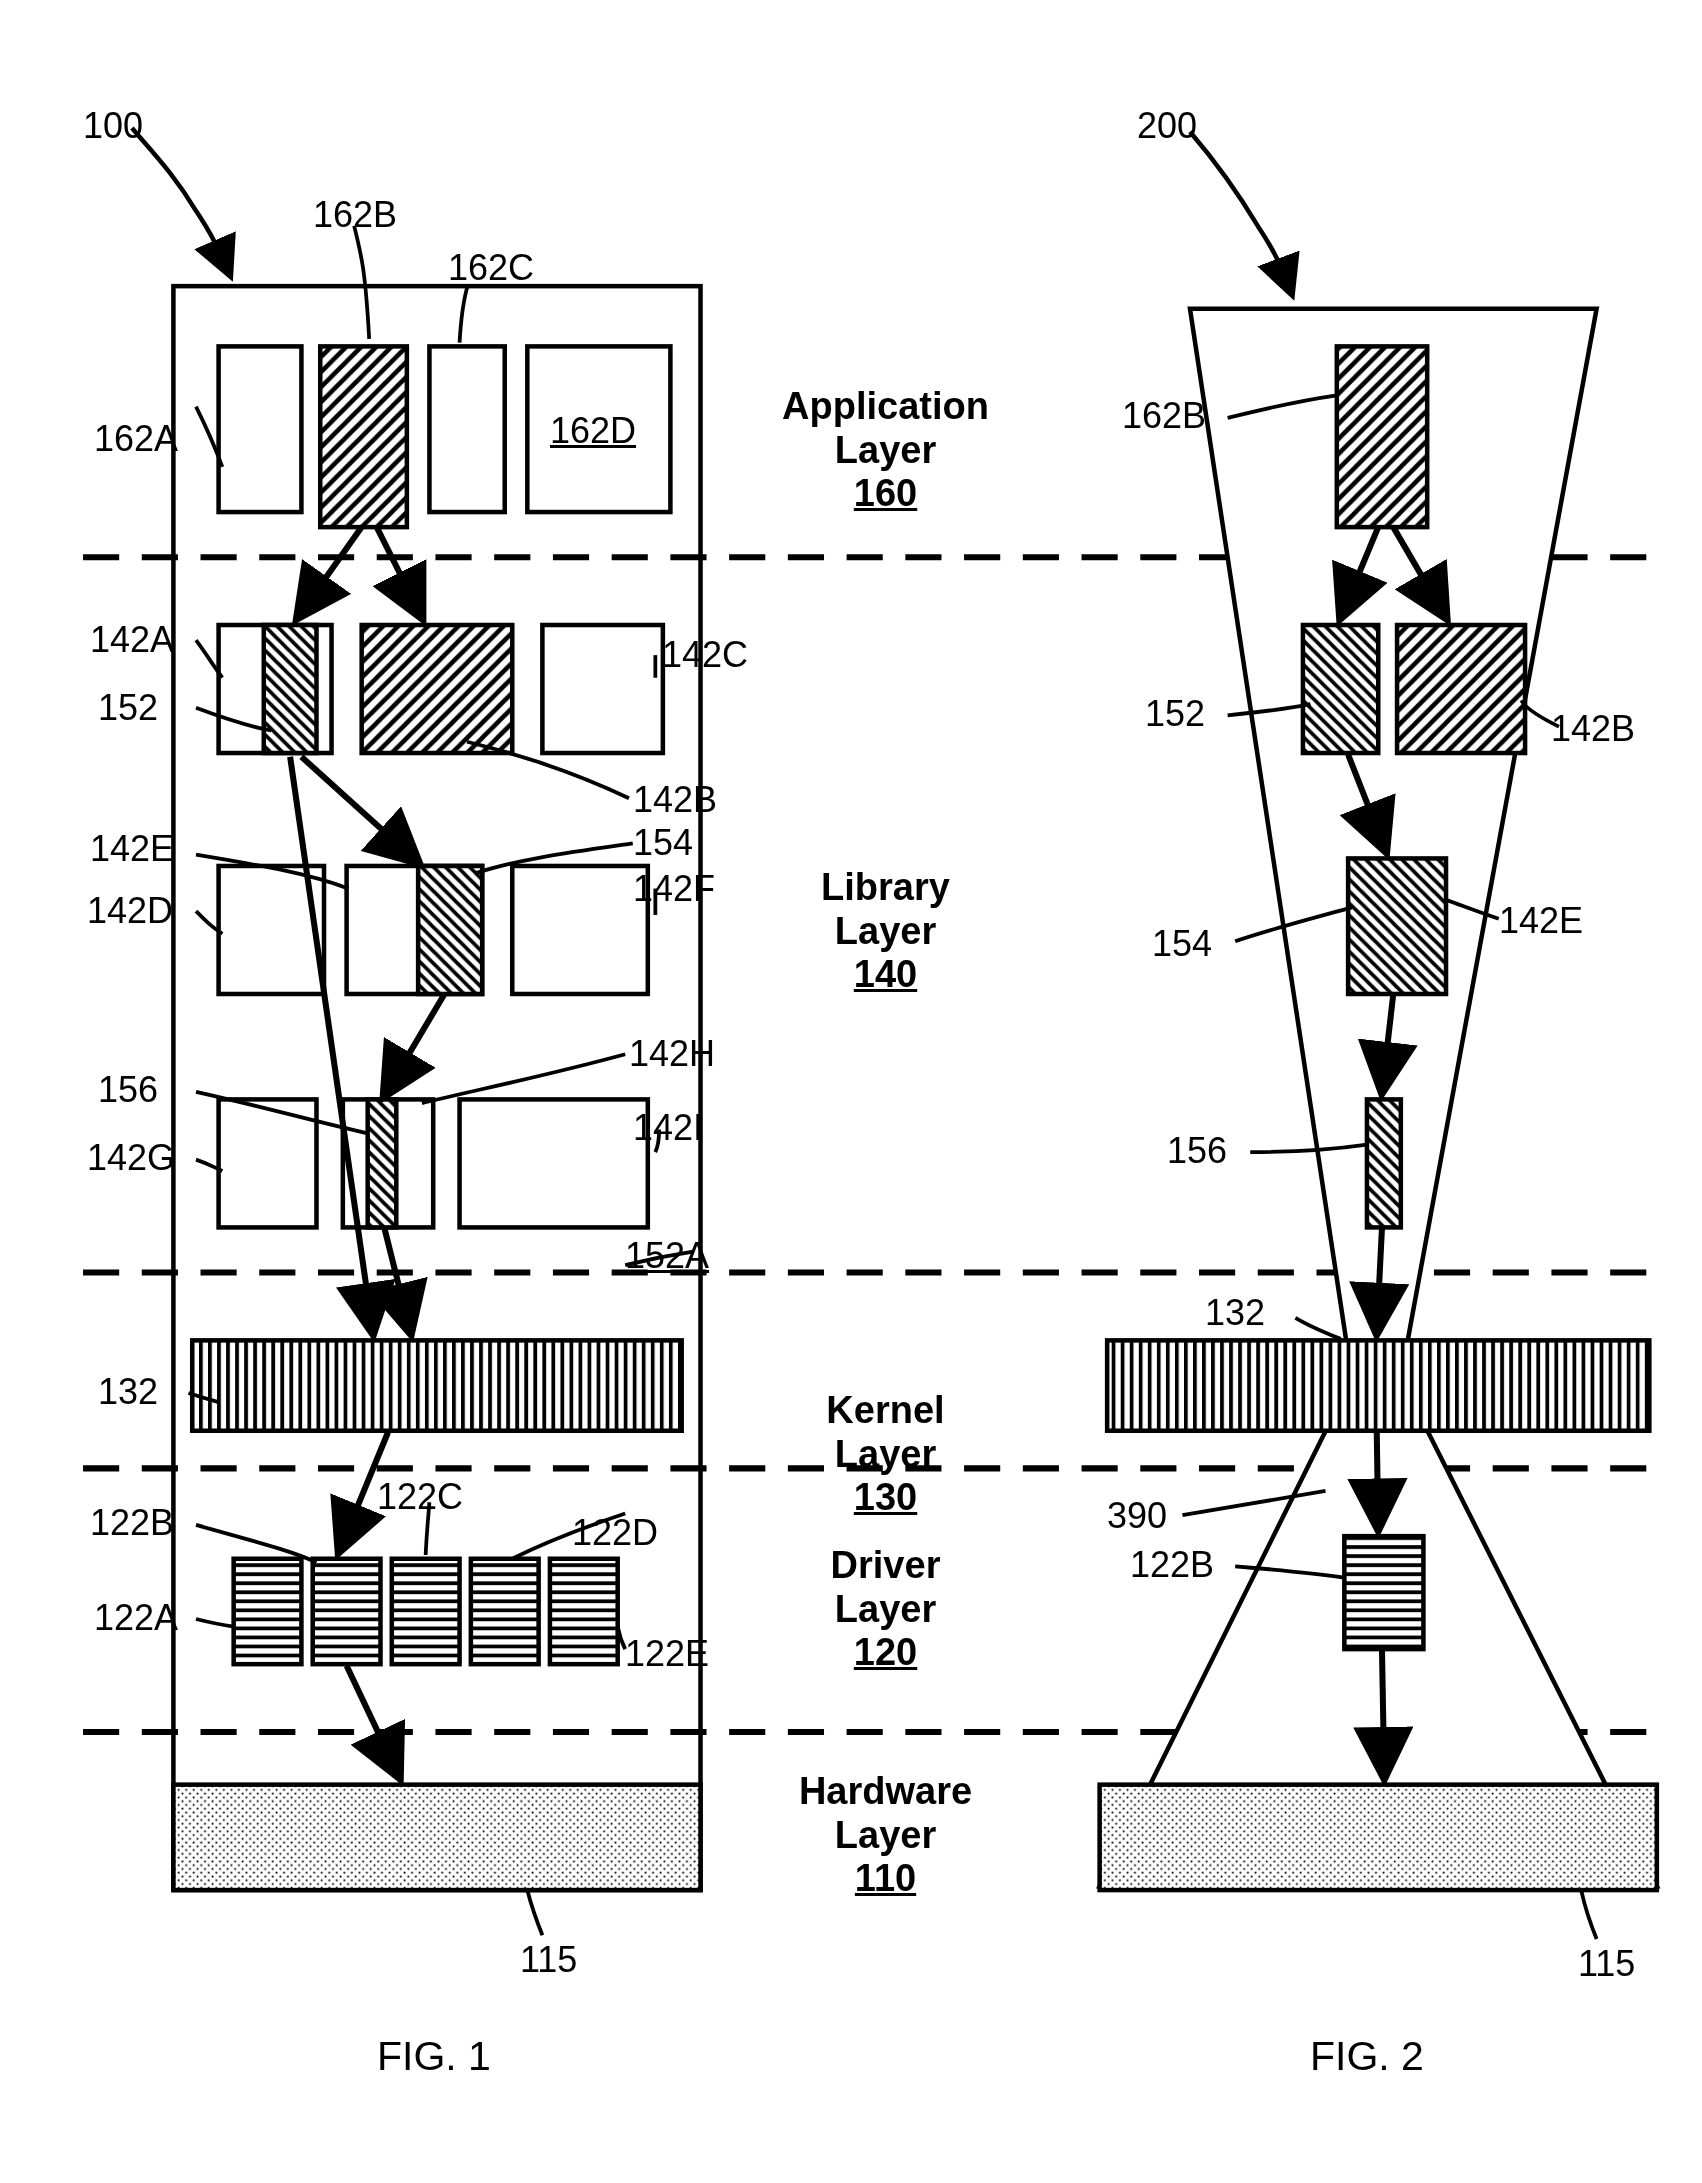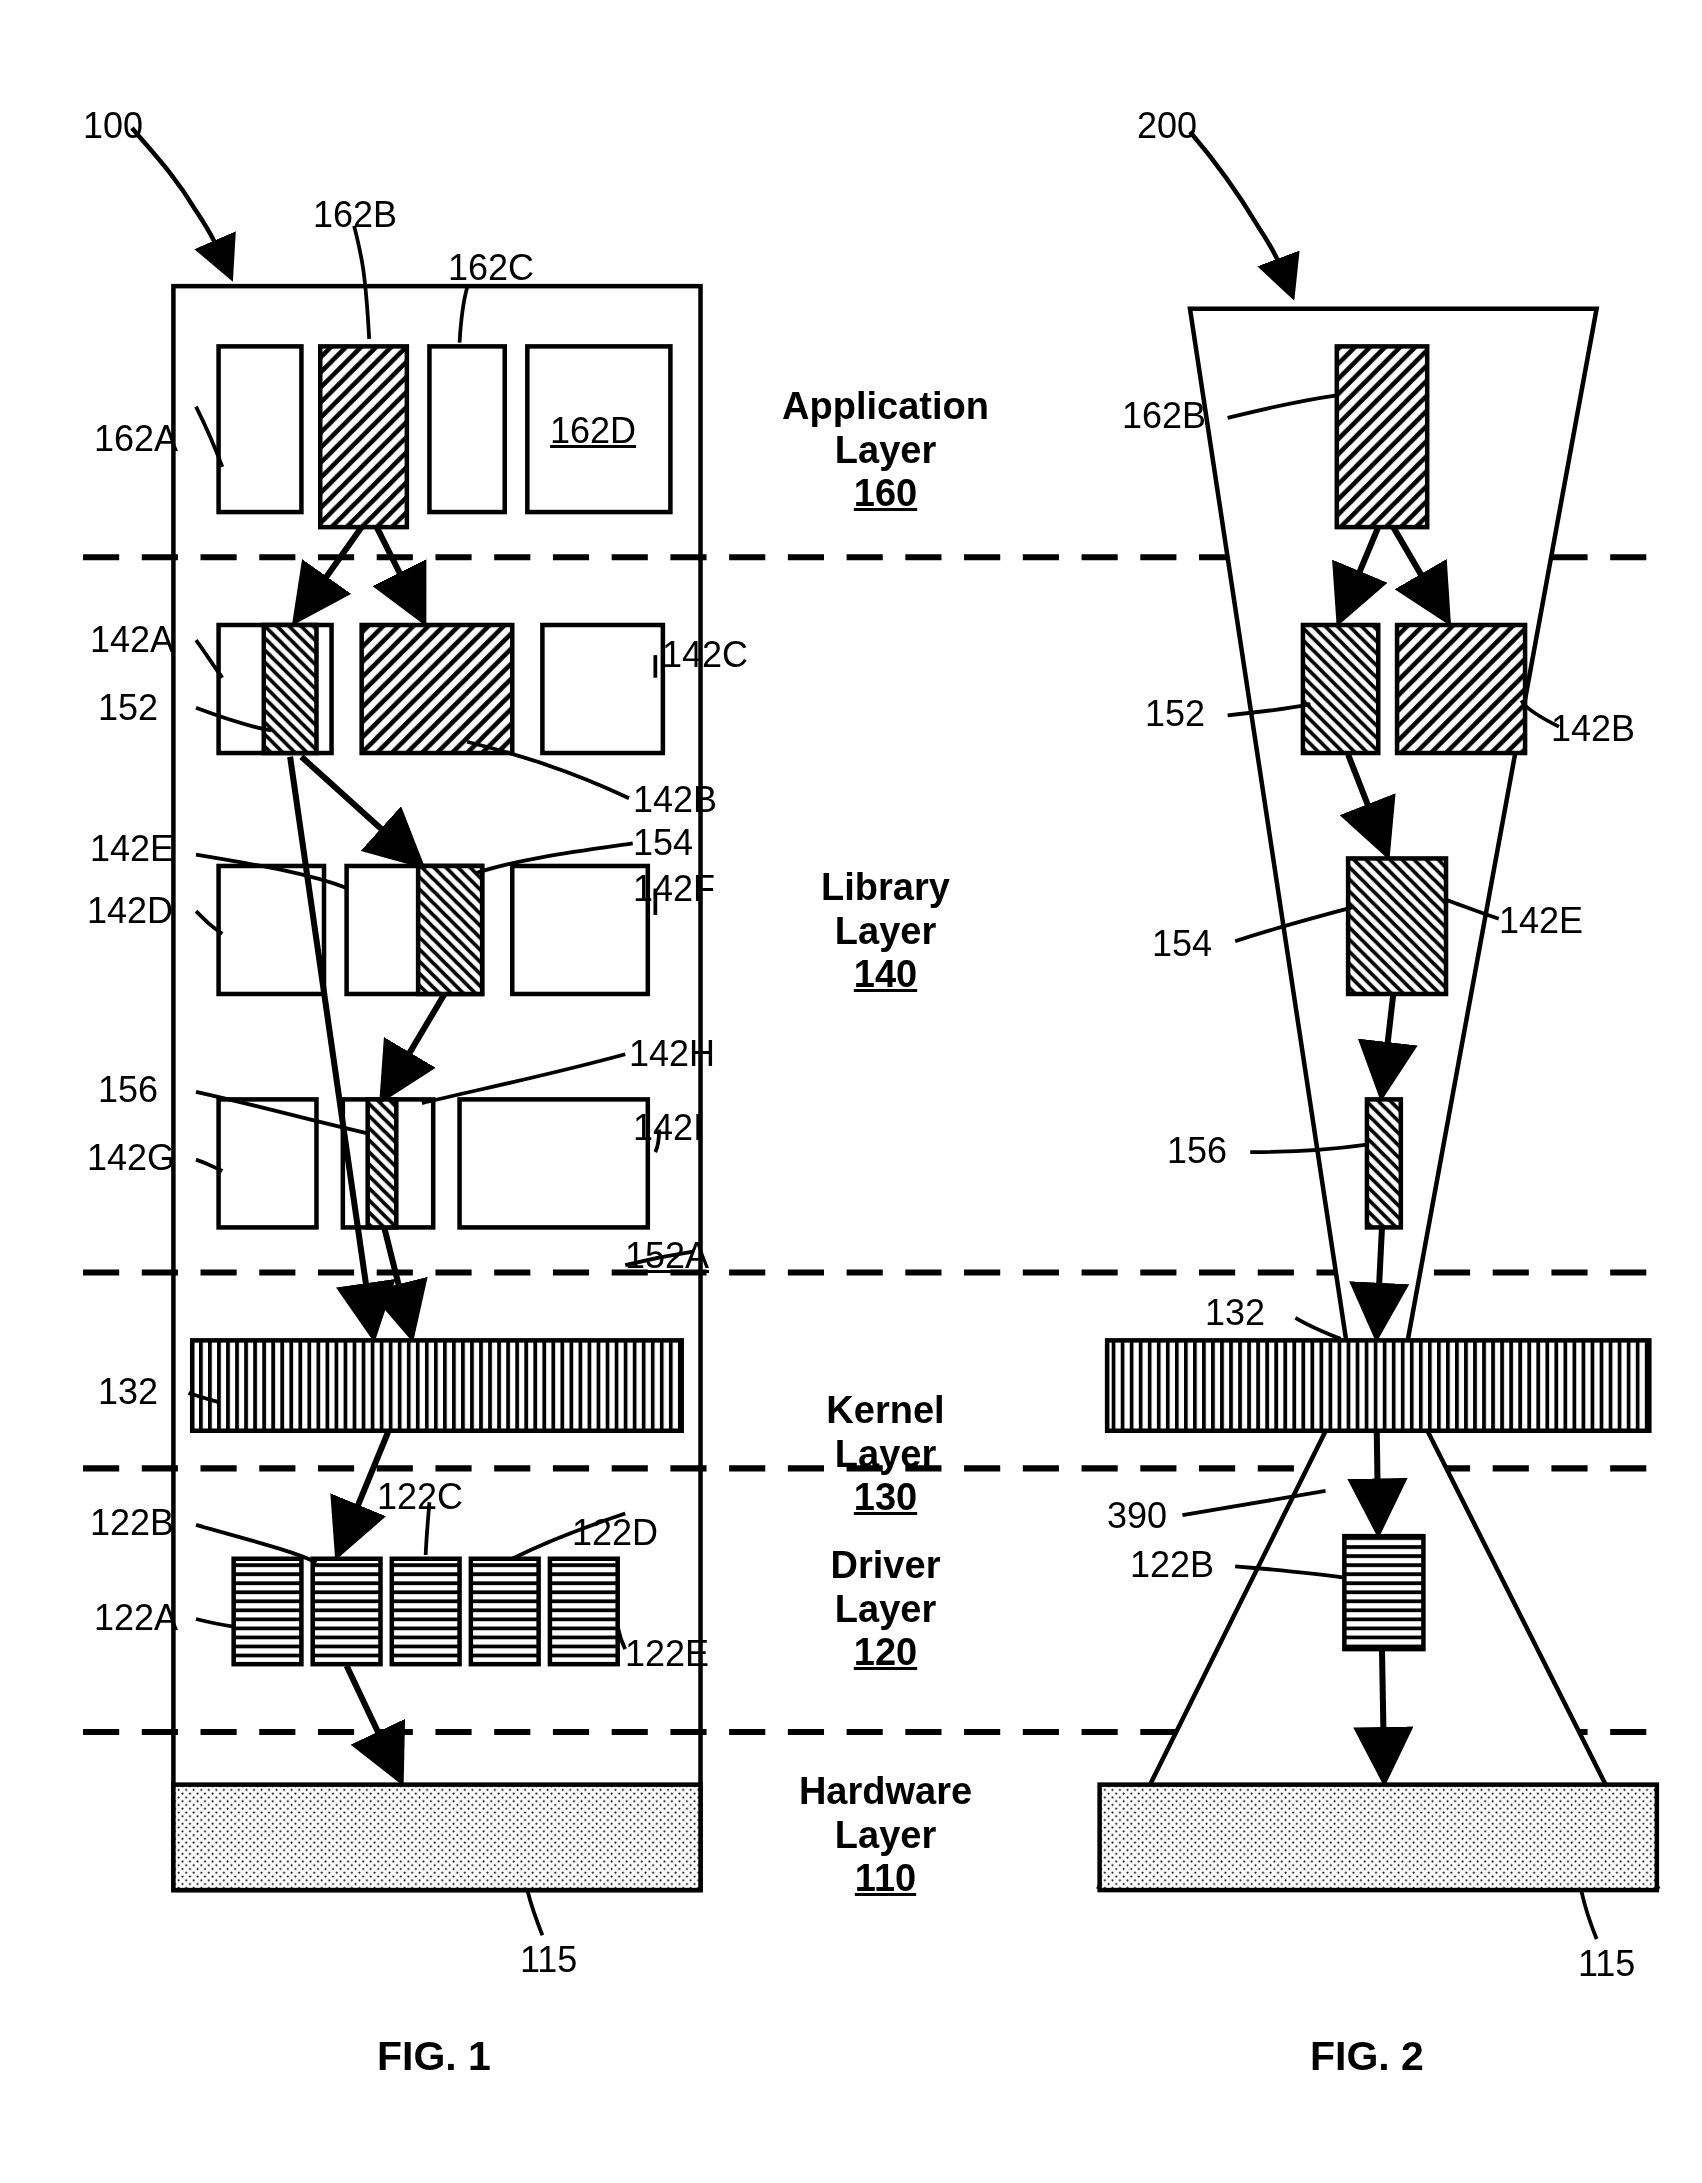--- a/index.html
+++ b/index.html
@@ -12,21 +12,21 @@
     position: relative;
     width: 1703px;
     height: 2183px;
     background: #fff;
   }
   .abs { position: absolute; }
   .bold { font-weight: 400; }
   .ulabel { text-decoration: underline; }
   .layer-title { font-size: 38px; font-weight: 700; text-align: center; line-height: 1.15; }
   .ref { font-size: 36px; }
-  .fig { font-size: 41px; font-weight: 700; }
+  .fig { font-size: 41px; font-weight: 400; }
   svg { position: absolute; top: 0; left: 0; }
 </style>
 </head>
 <body>
 
 <div class="stage">
 
 <svg width="1703" height="2183" viewBox="0 0 2261 2899">
   <defs>
 

